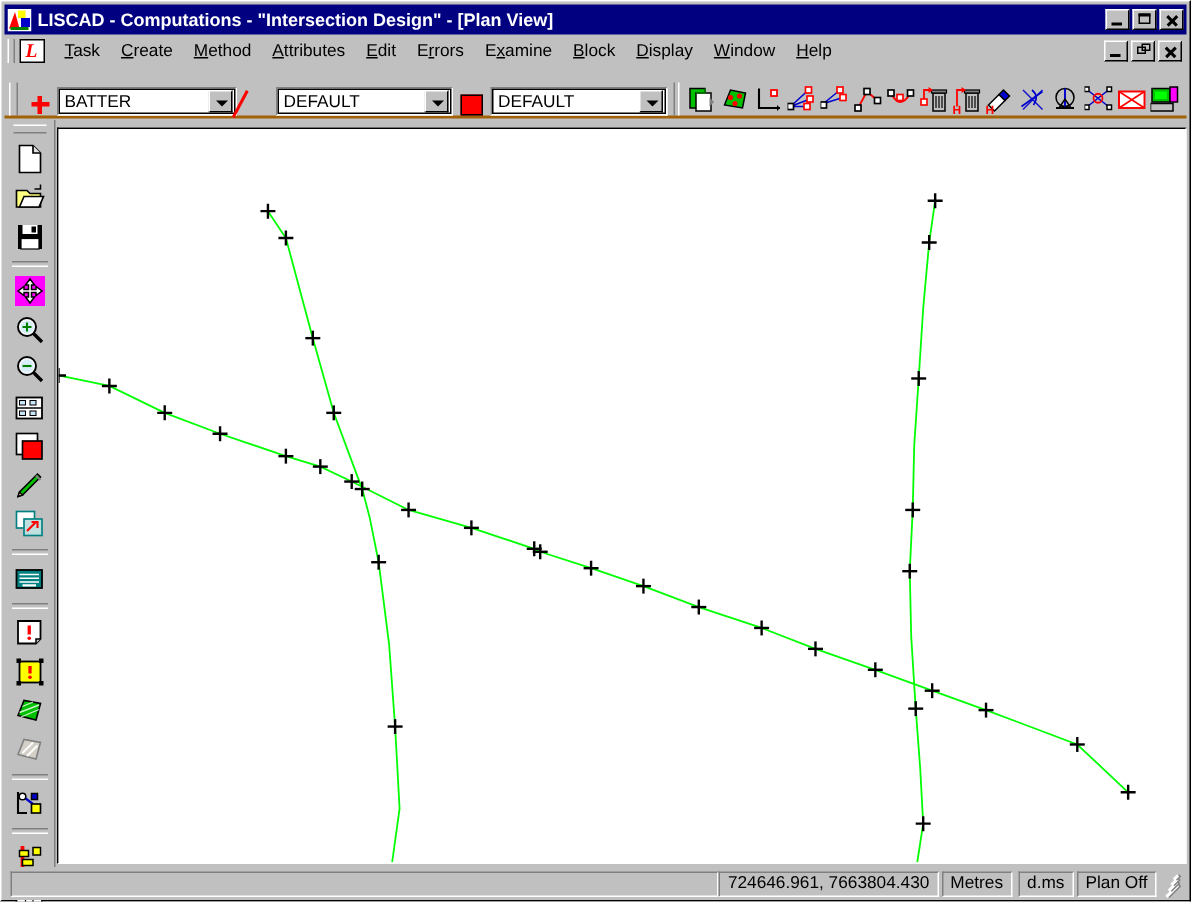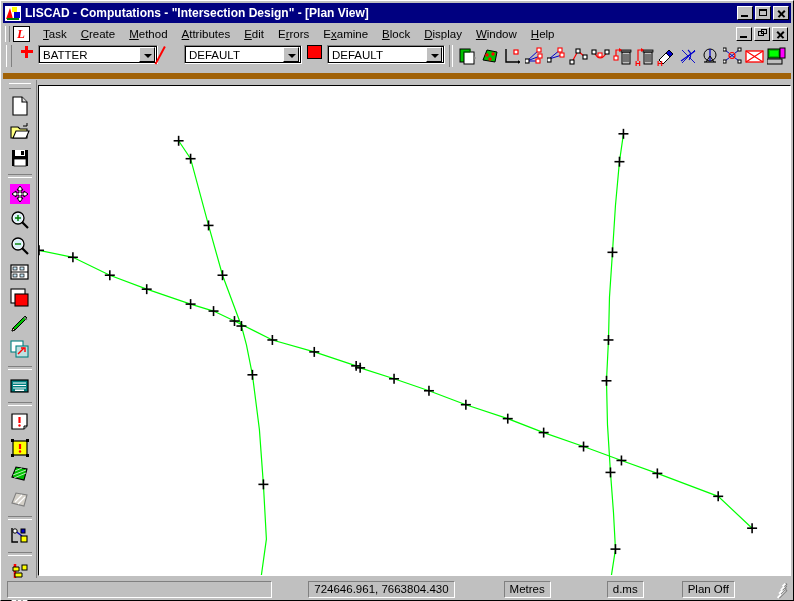--- a/index.html
+++ b/index.html
@@ -46,22 +46,22 @@
              margin-right:6px;position:relative;flex:0 0 auto;box-sizing:border-box;}
   .menu-logo::before{content:"L";position:absolute;left:3px;top:-1px;
              color:#ff0000;font-weight:bold;font-size:13px;font-style:italic;
              font-family:"Liberation Serif",serif;}
   .menu-item{padding:2px 7px;color:#000;font-size:11.5px;white-space:nowrap;cursor:default;}
   .menu-item u{text-decoration:underline;}
   .menubar-right{margin-left:auto;display:flex;gap:2px;margin-right:3px;}
 
   
   .toolbar{position:absolute;left:2px;top:44px;width:788px;height:34px;
-           background:#c0c0c0;display:flex;align-items:flex-start;
-           border-bottom:6px solid #a16207;box-sizing:border-box;}
+           background:#c0c0c0;display:flex;align-items:flex-end;
+           border-bottom:2px solid #a16207;box-sizing:border-box;}
   .tb-grip{width:4px;height:22px;margin:0 4px 0 3px;flex:0 0 auto;
         border-left:1px solid #fff;border-right:1px solid #808080;}
   .sym-plus{width:14px;height:14px;position:relative;flex:0 0 auto;margin:0 4px;}
   .sym-plus::before,.sym-plus::after{content:"";position:absolute;background:#ff0000;}
   .sym-plus::before{left:5px;top:1px;width:3px;height:12px;}
   .sym-plus::after{left:1px;top:5px;width:12px;height:3px;}
   .sym-line{width:16px;height:18px;position:relative;flex:0 0 auto;margin:0 5px;}
   .sym-line::before{content:"";position:absolute;left:1px;top:1px;width:2px;height:20px;
         background:#ff0000;transform:rotate(28deg);transform-origin:top left;}
   .sym-fill{width:15px;height:14px;background:#ff0000;border:1px solid #000;
@@ -102,21 +102,21 @@
   
   .mdi{position:absolute;left:37px;top:84px;width:753px;height:491px;
        background:#fff;
        border-top:1px solid #000;border-left:1px solid #000;
        border-right:1px solid #fff;border-bottom:1px solid #fff;
        box-sizing:border-box;overflow:hidden;}
   .canvas{position:absolute;left:0;top:0;width:100%;height:100%;background:#fff;}
 
   
   .statusbar{position:absolute;left:2px;top:577px;width:788px;height:22px;
-             background:#c0c0c0;display:flex;align-items:center;gap:36px;}
+             background:#c0c0c0;display:flex;align-items:center;}
   .sb-panel{height:17px;display:flex;align-items:center;justify-content:center;
             border-top:1px solid #808080;border-left:1px solid #808080;
             border-right:1px solid #fff;border-bottom:1px solid #fff;
             box-sizing:border-box;font-size:11.5px;color:#000;
             padding:0 5px;white-space:nowrap;}
   .sb-flex{flex:1 1 auto;margin-left:4px;justify-content:flex-start;}
   .grip-resize{width:15px;height:15px;margin:0 2px 0 3px;position:relative;flex:0 0 auto;}
   .grip-resize i{position:absolute;background:#fff;width:11px;height:2px;
             transform:rotate(-45deg);box-shadow:1px 1px 0 #808080;}
 </style>
@@ -646,22 +646,22 @@
         <g>
           <line x1="573" y1="465" x2="583" y2="465" stroke="#000000" stroke-width="1.6"></line>
           <line x1="578" y1="460" x2="578" y2="470" stroke="#000000" stroke-width="1.6"></line>
         </g>
       </svg>
   </div>
 
   <div class="statusbar">
     <div class="sb-panel sb-flex">&nbsp;</div>
     <div class="sb-panel">724646.961, 7663804.430</div>
-    <div class="sb-panel" style="margin-left:13px">Metres</div>
-    <div class="sb-panel" style="margin-left:20px">d.ms</div>
+    <div class="sb-panel" style="margin-left:2px">Metres</div>
+    <div class="sb-panel" style="margin-left:4px">d.ms</div>
     <div class="sb-panel" style="margin-left:2px">Plan Off</div>
     <div class="grip-resize">
       <i style="left:2px;top:11px;"></i>
         <i style="left:4px;top:8px;width:8px;"></i>
       <i style="left:6px;top:5px;width:6px;"></i>
         <i style="left:8px;top:2px;width:4px;"></i>
     </div>
   </div>
 
 </div>

